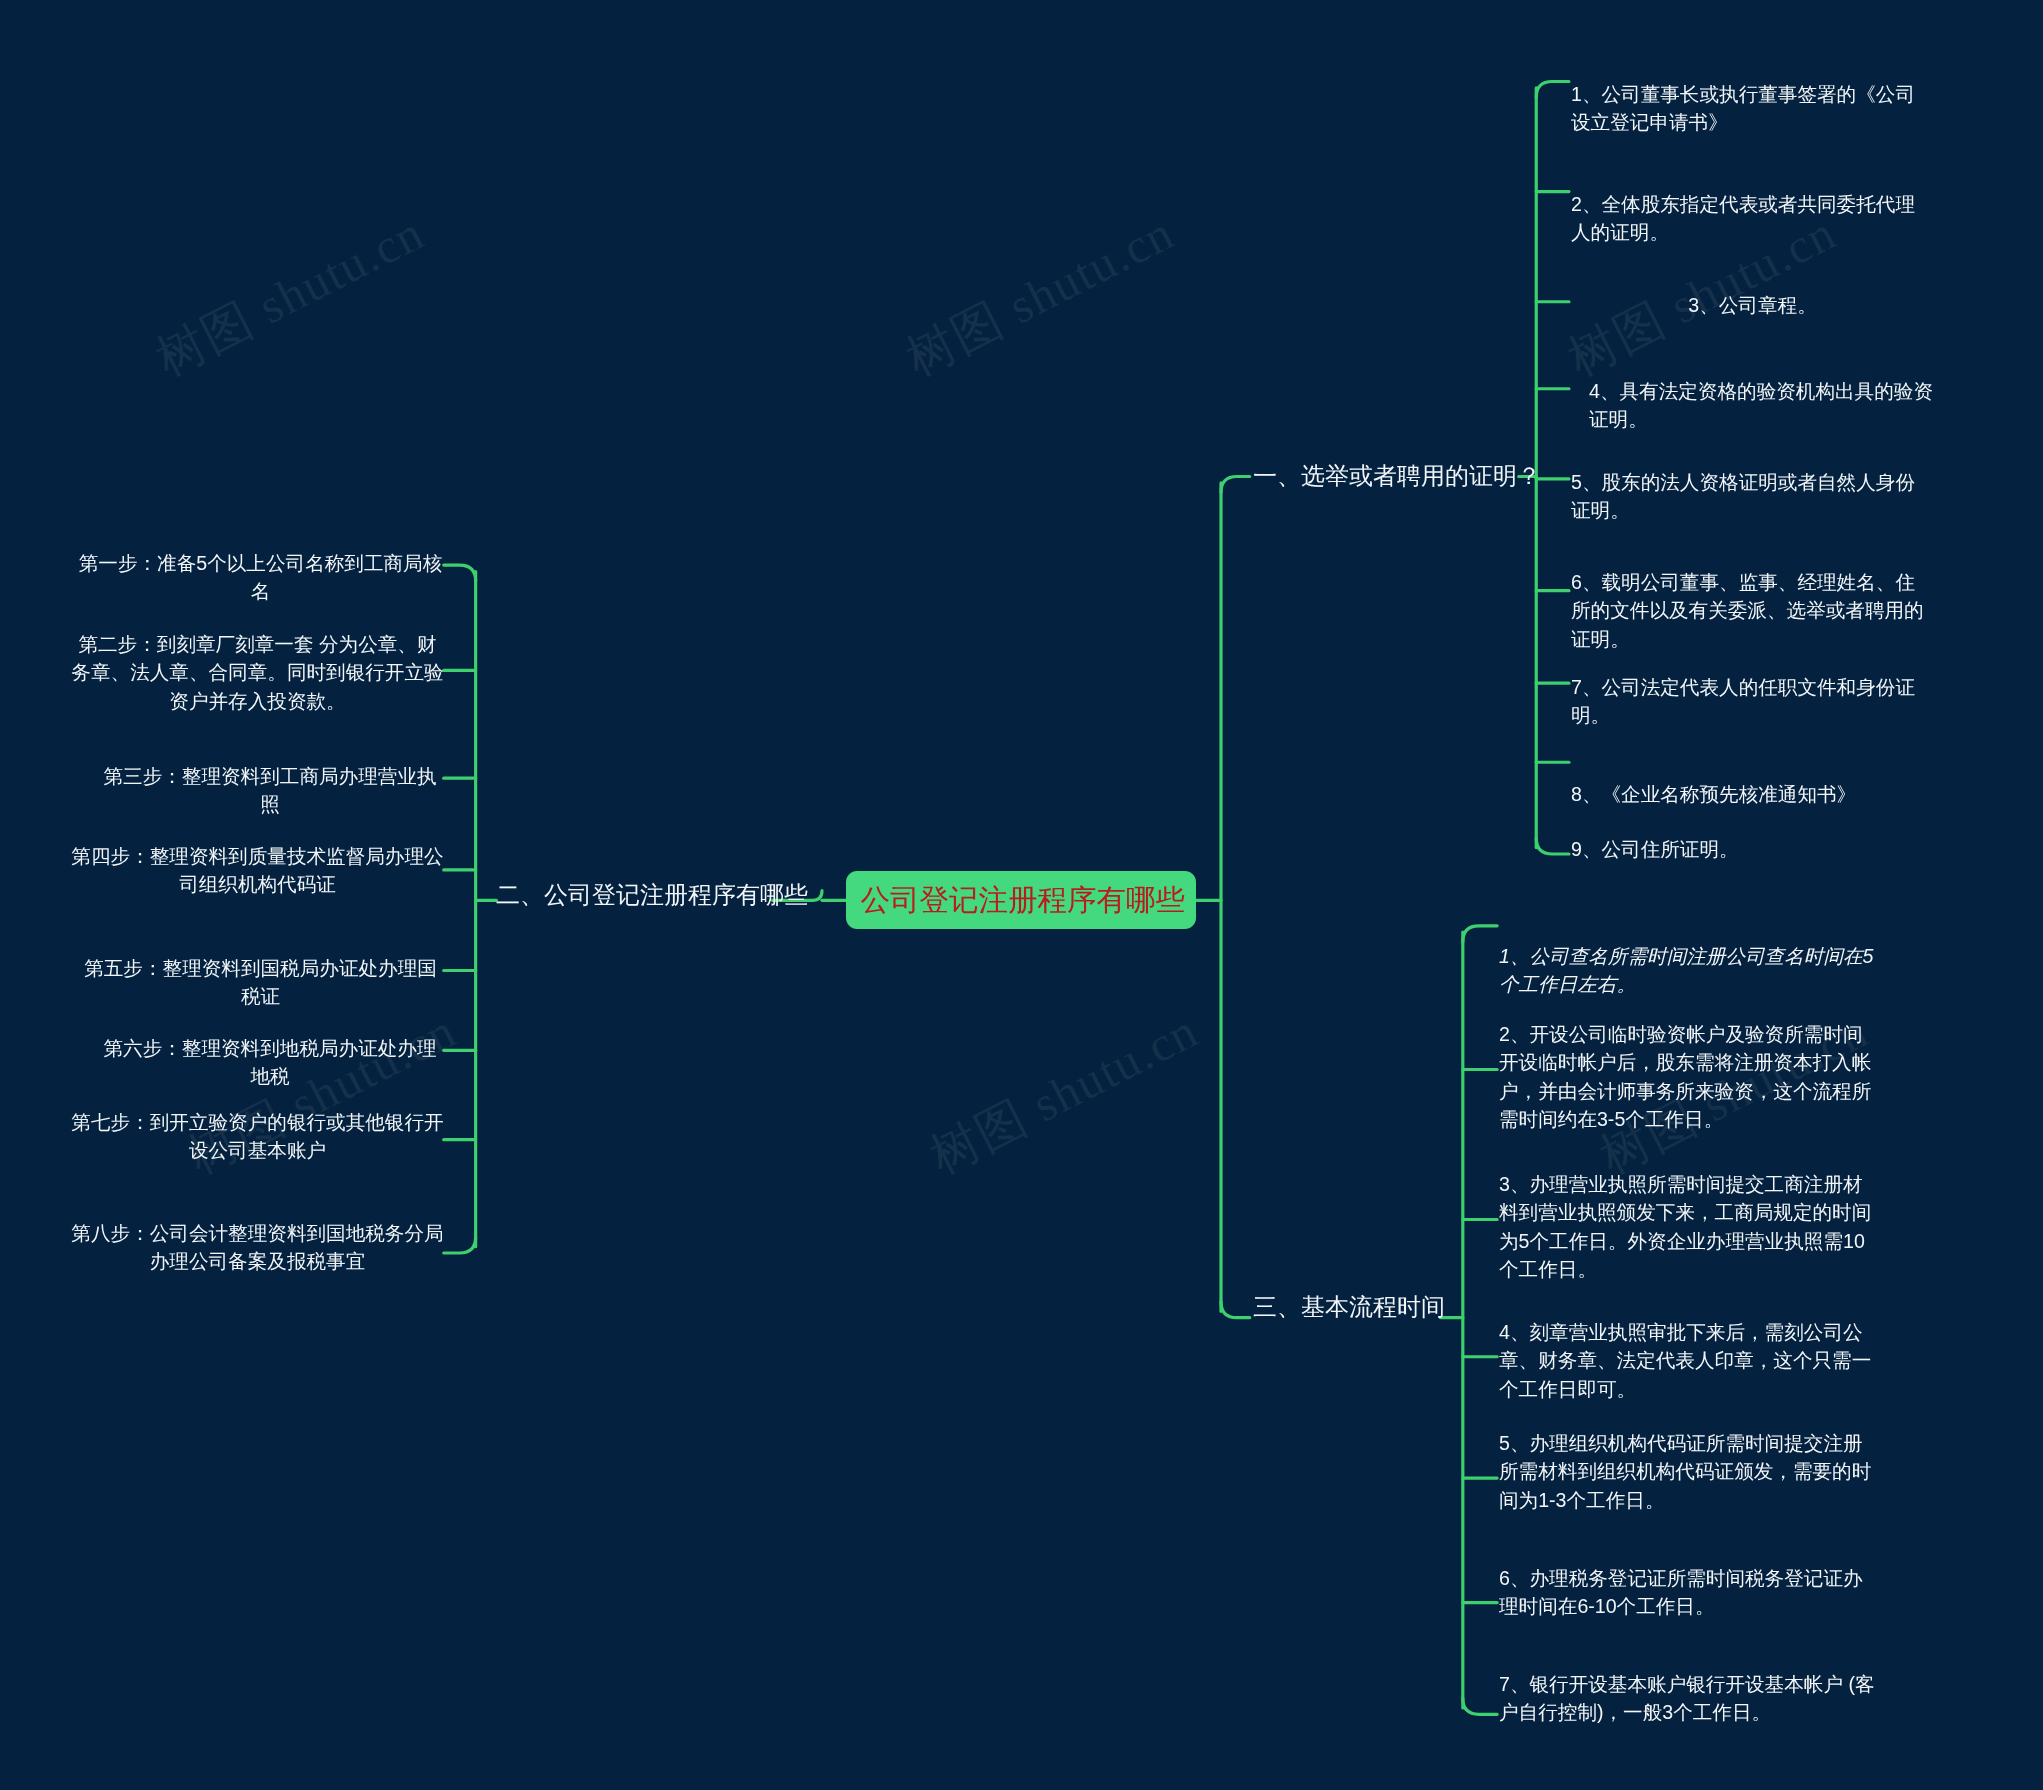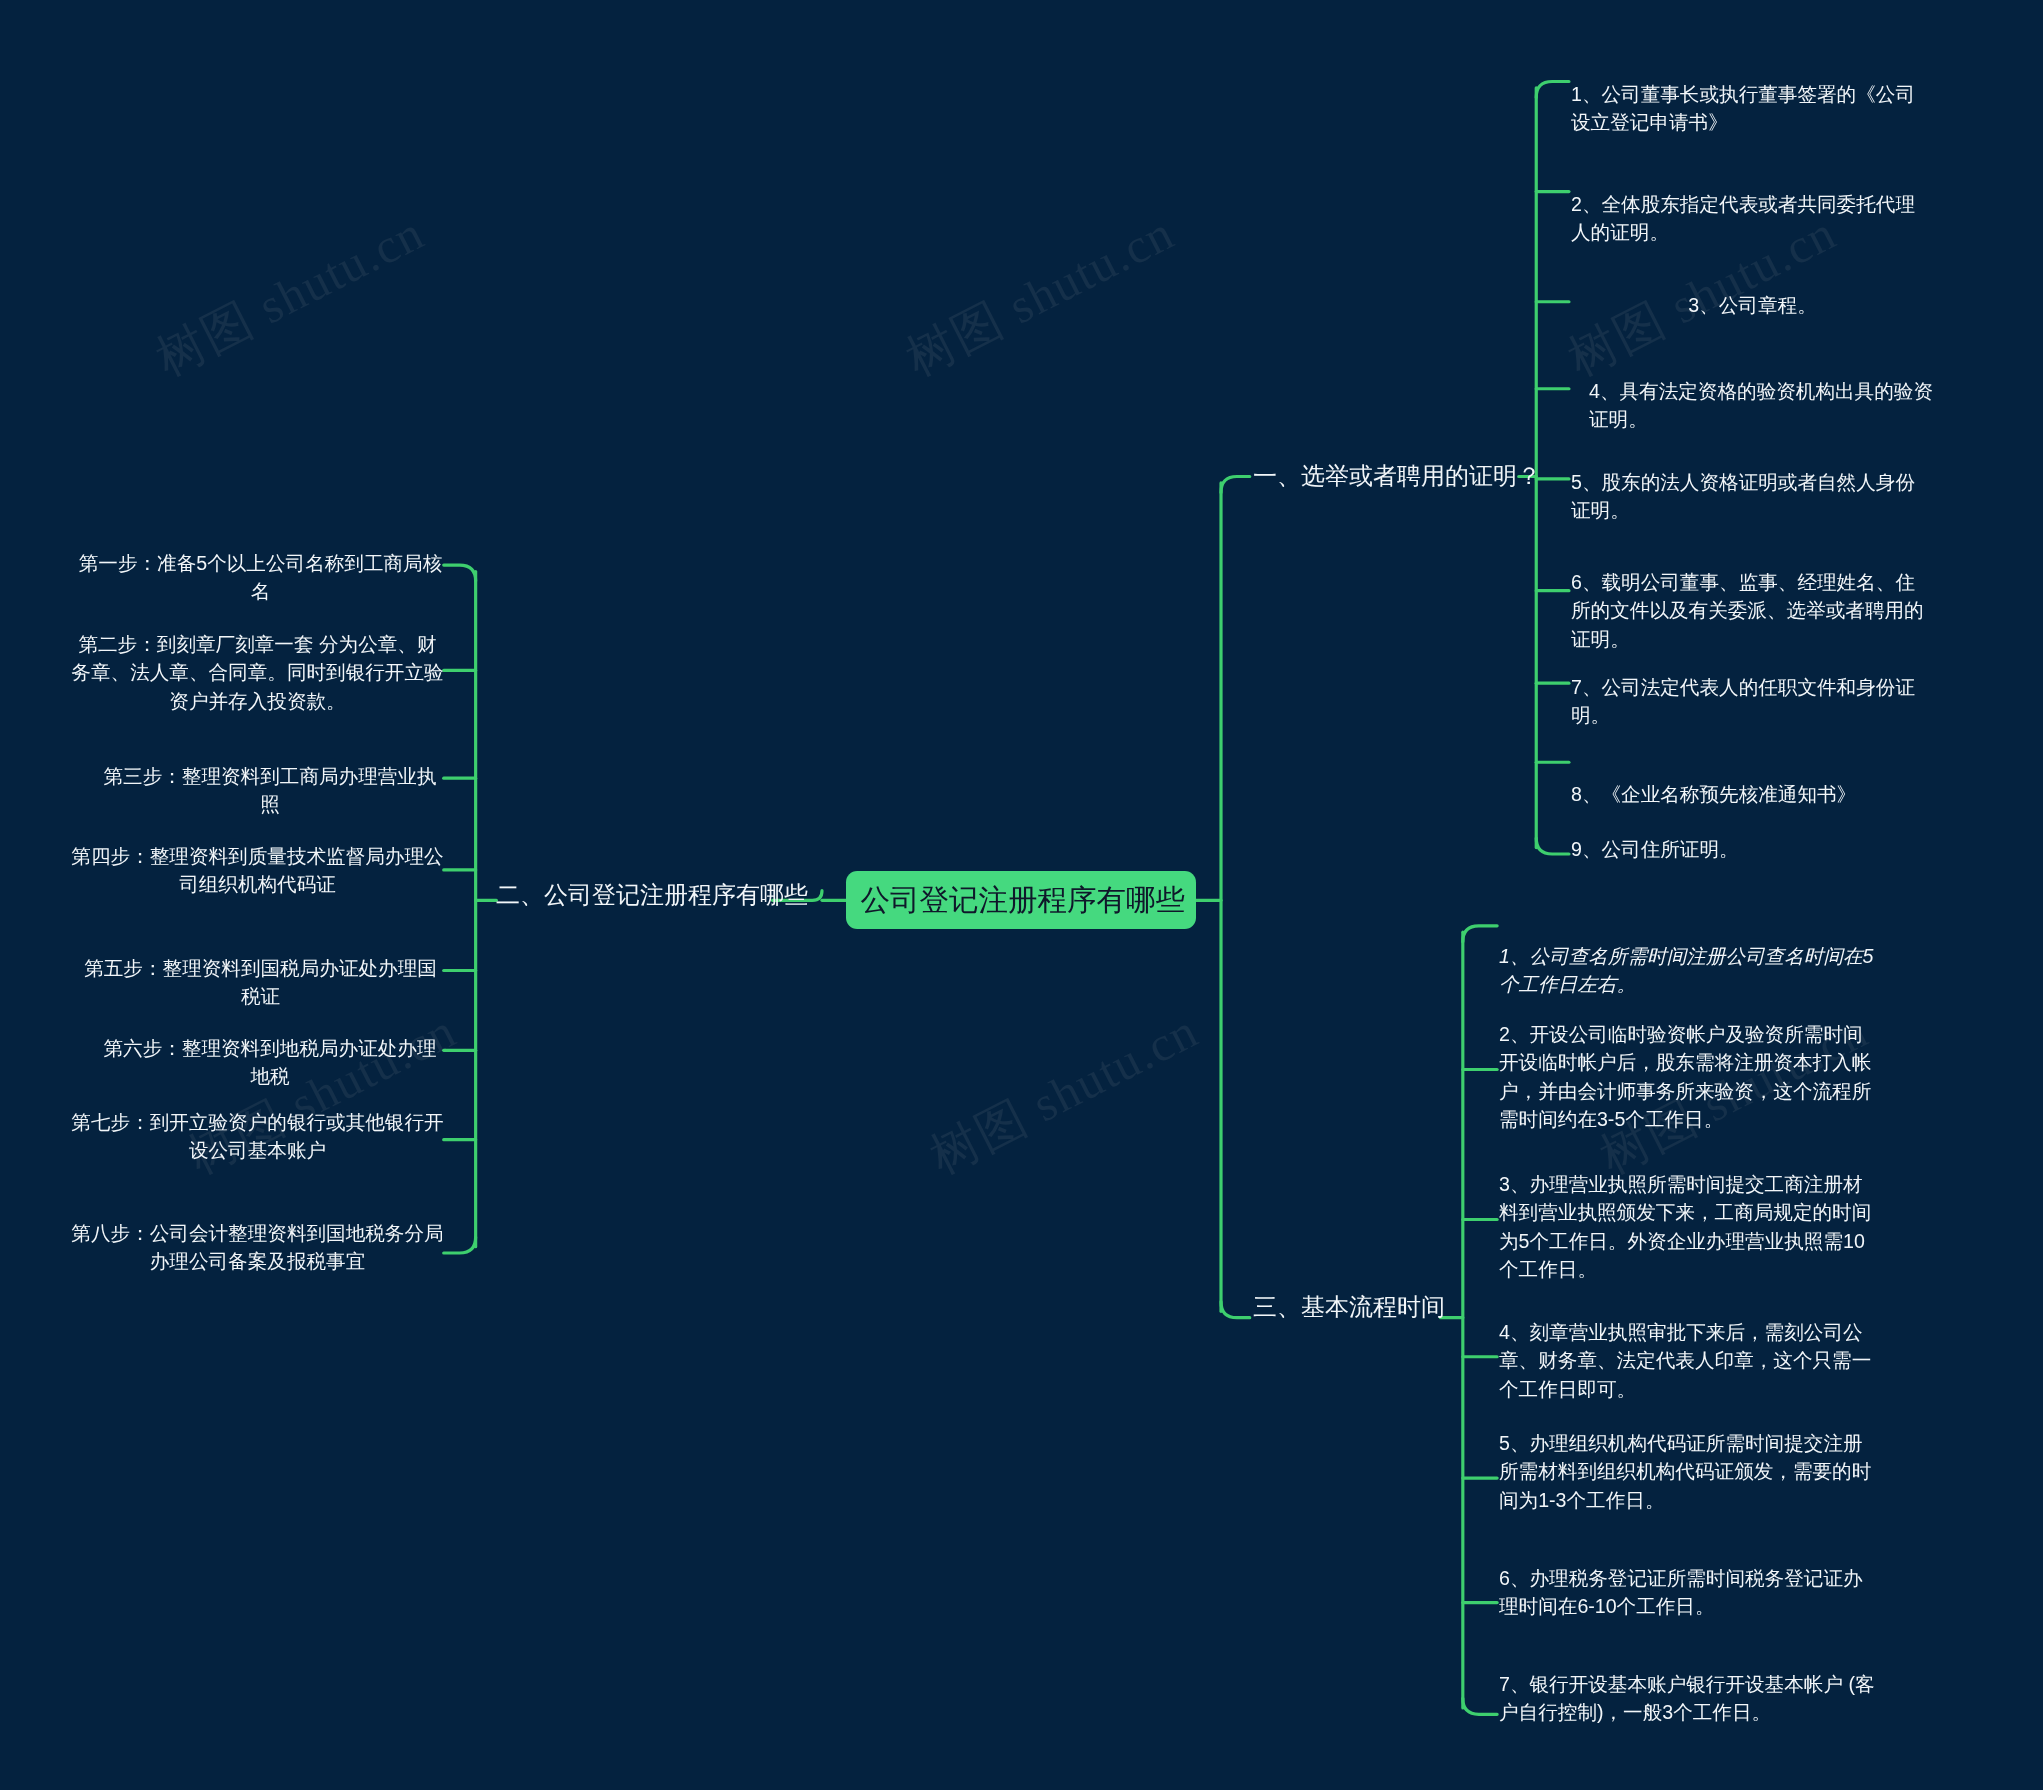--- a/index.html
+++ b/index.html
@@ -28,21 +28,21 @@
   .node{position:absolute;color:#f2f6f9;line-height:1.45;}
 
   
   #root-node{
     left:846px;top:871px;
     width:350px;
     box-sizing:border-box;
     background:#45d97f;
     border-radius:11.2px;
     padding:11.2px 14.4px;
-    color:#0f172a;
+    color:#b91c1c;
     font-size:29.5px;
     text-align:center;
     line-height:1.2;
     white-space:nowrap;
   }
 
   
   .branch-head{font-size:24px;white-space:nowrap;}
   #branch-1{left:1253px;top:459px;}
   #branch-3{left:1253px;top:1290px;}

